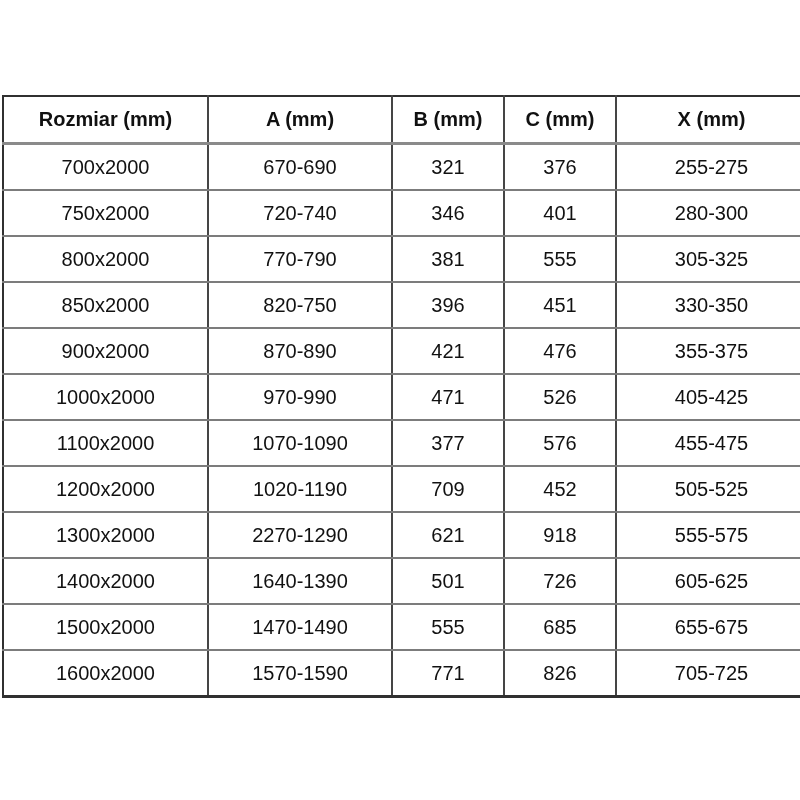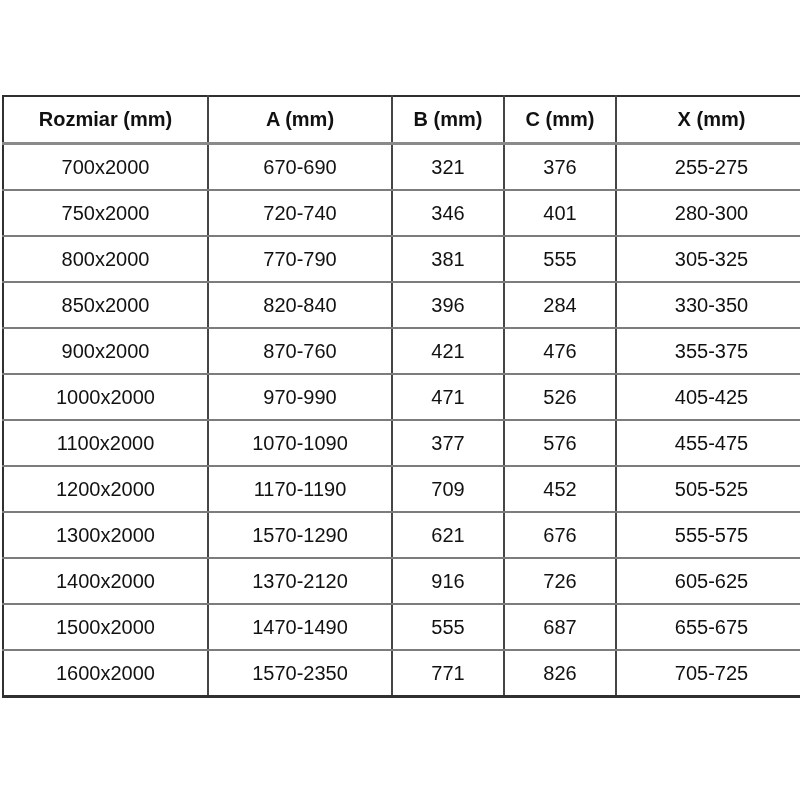--- a/index.html
+++ b/index.html
@@ -95,76 +95,76 @@
       </tr>
       <tr>
         <td>800x2000</td>
         <td>770-790</td>
         <td>381</td>
         <td>555</td>
         <td>305-325</td>
       </tr>
       <tr>
         <td>850x2000</td>
-        <td>820-840</td>
+        <td>820-750</td>
         <td>396</td>
-        <td>284</td>
+        <td>451</td>
         <td>330-350</td>
       </tr>
       <tr>
         <td>900x2000</td>
-        <td>870-760</td>
+        <td>870-890</td>
         <td>421</td>
         <td>476</td>
         <td>355-375</td>
       </tr>
       <tr>
         <td>1000x2000</td>
         <td>970-990</td>
         <td>471</td>
         <td>526</td>
         <td>405-425</td>
       </tr>
       <tr>
         <td>1100x2000</td>
         <td>1070-1090</td>
         <td>377</td>
         <td>576</td>
         <td>455-475</td>
       </tr>
       <tr>
         <td>1200x2000</td>
-        <td>1170-1190</td>
+        <td>1020-1190</td>
         <td>709</td>
         <td>452</td>
         <td>505-525</td>
       </tr>
       <tr>
         <td>1300x2000</td>
-        <td>1570-1290</td>
+        <td>2270-1290</td>
         <td>621</td>
-        <td>676</td>
+        <td>918</td>
         <td>555-575</td>
       </tr>
       <tr>
         <td>1400x2000</td>
-        <td>1370-2120</td>
-        <td>916</td>
+        <td>1640-1390</td>
+        <td>501</td>
         <td>726</td>
         <td>605-625</td>
       </tr>
       <tr>
         <td>1500x2000</td>
         <td>1470-1490</td>
         <td>555</td>
-        <td>687</td>
+        <td>685</td>
         <td>655-675</td>
       </tr>
       <tr>
         <td>1600x2000</td>
-        <td>1570-2350</td>
+        <td>1570-1590</td>
         <td>771</td>
         <td>826</td>
         <td>705-725</td>
       </tr>
     </tbody>
   </table>
 </div>
 
 </body></html>

